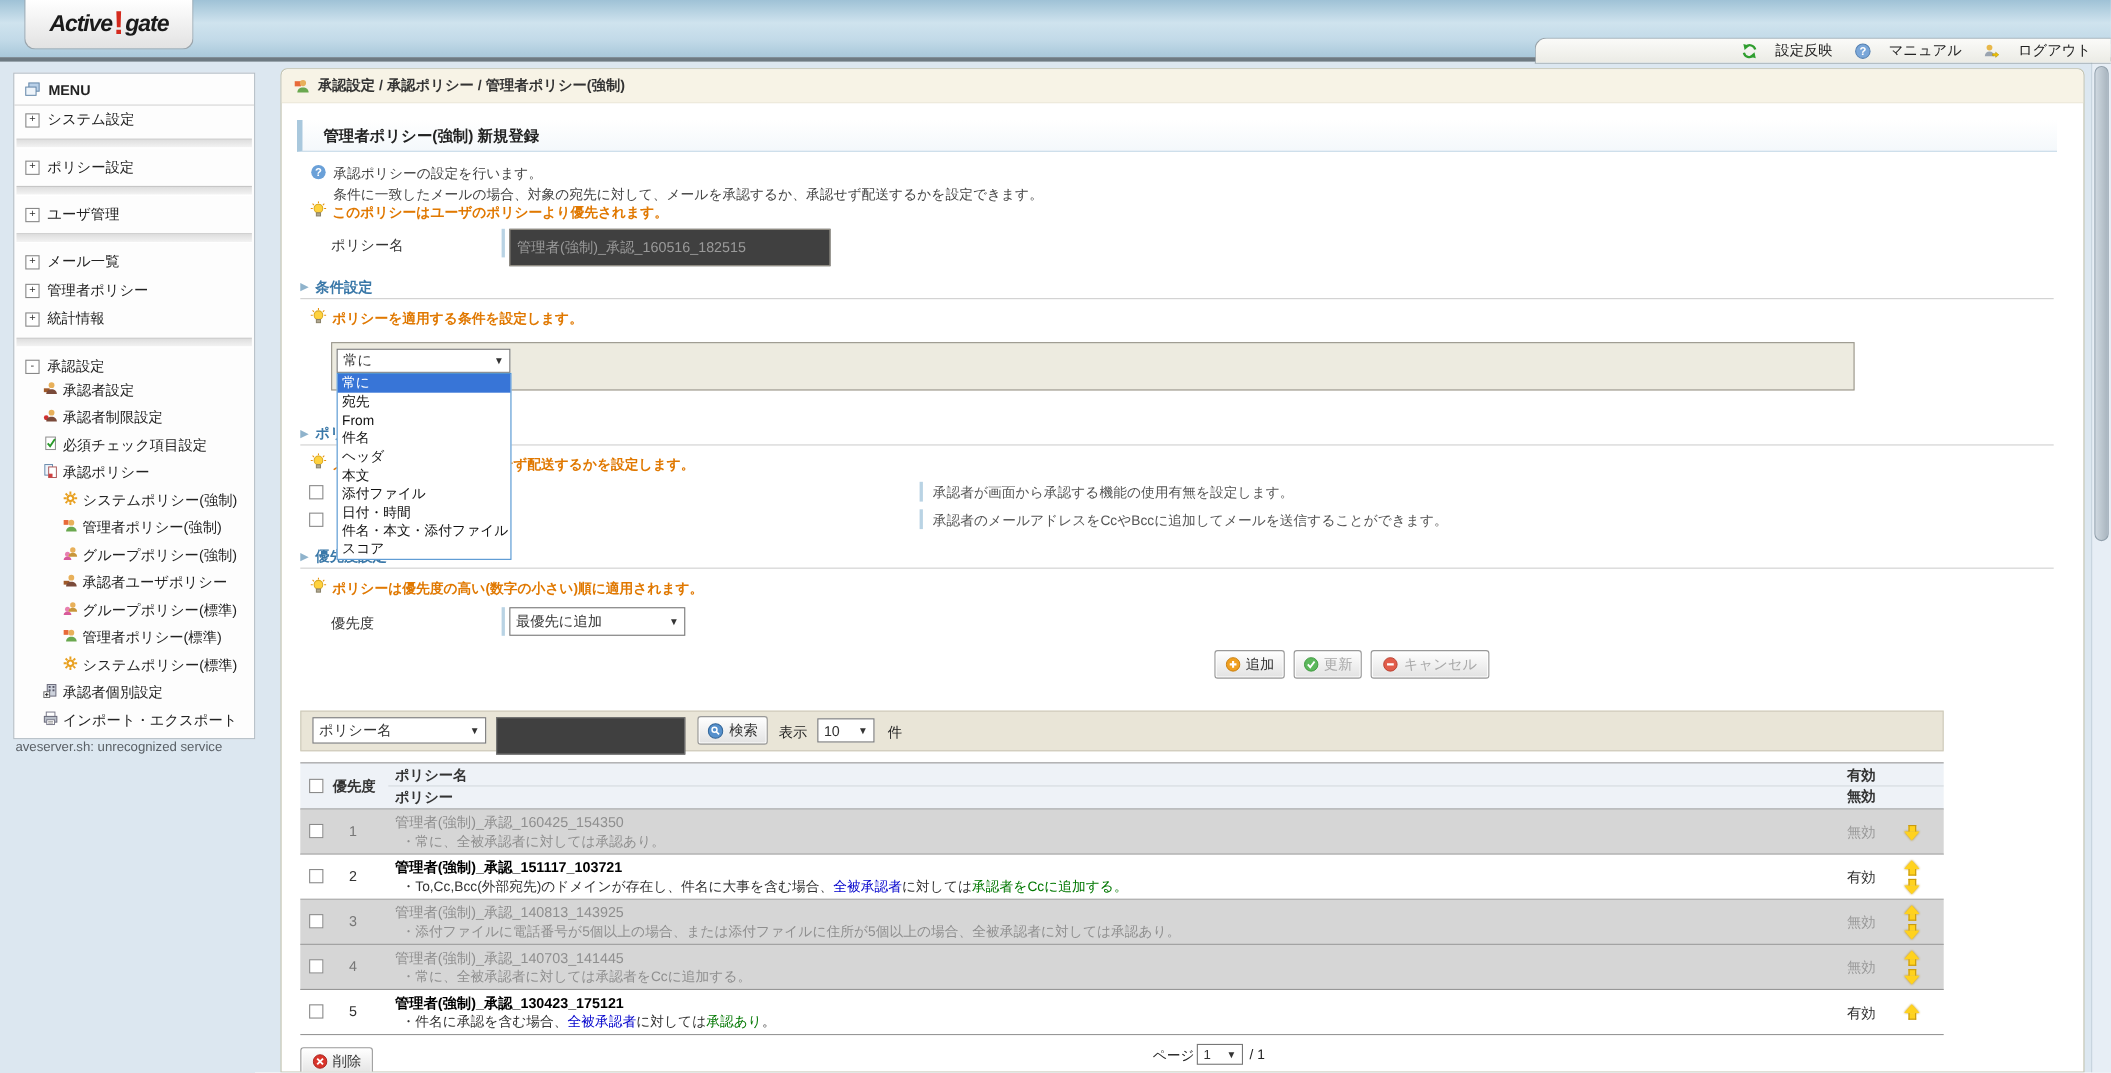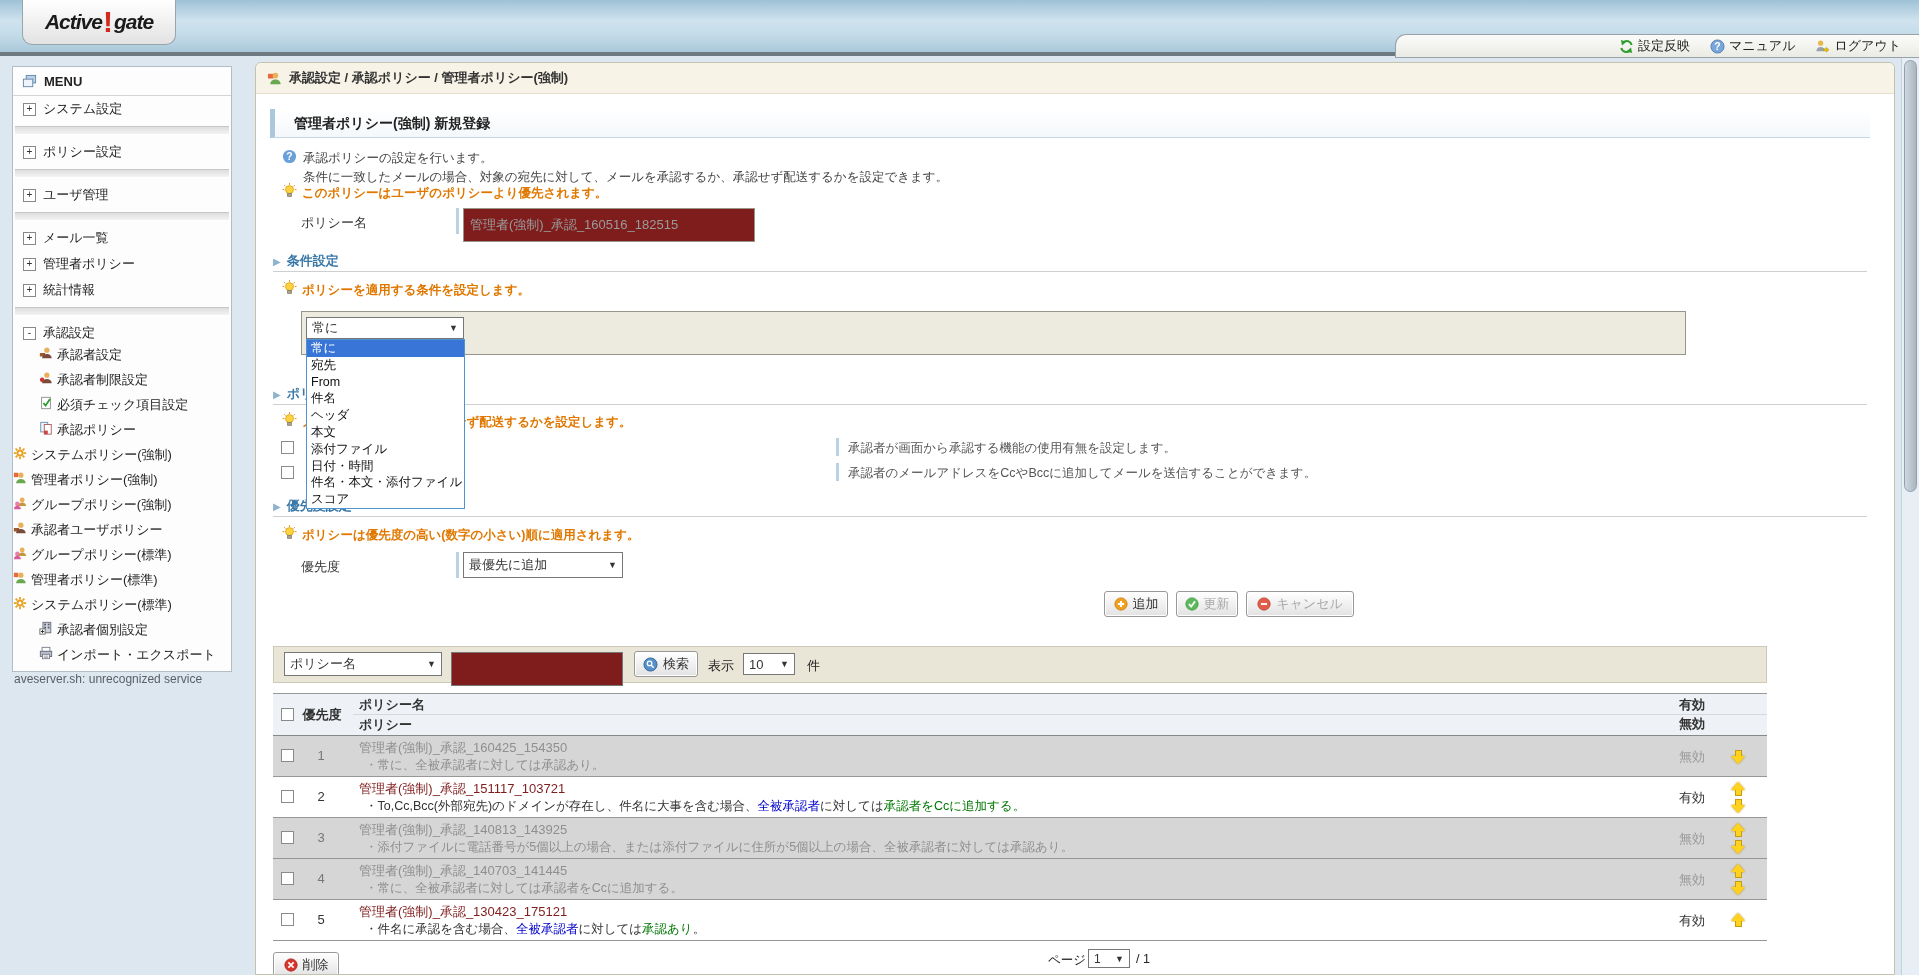--- a/index.html
+++ b/index.html
@@ -11,42 +11,42 @@
   .hdr{position:absolute;left:0;top:0;width:1919px;height:52px;
        background:linear-gradient(#9fc2d6,#cfe3ee 40%,#c2dae8 70%,#a9c8da);border-bottom:4px solid #6e7a82}
   .logo-tab{position:absolute;left:22px;top:0;width:152px;height:44px;background:linear-gradient(#ffffff,#e2e2e2);
        border:1px solid #9aa4ab;border-top:none;border-radius:0 0 10px 10px;display:flex;align-items:center;justify-content:center}
   .lg1,.lg2{font-size:21px;font-weight:bold;font-style:italic;color:#1a1a1a;letter-spacing:-1px}
   .lg-bang{font-size:30px;font-weight:bold;color:#d42a1e;margin:0 1px;line-height:30px}
   .user-pill{position:absolute;left:224px;top:9px;width:1037px;height:28px;border-radius:15px;
        background:linear-gradient(#ffffff,#eef2f5 60%,#dfe7ec);border:1px solid #9fb2bf;display:flex;align-items:center;gap:9px;padding-left:14px;box-sizing:border-box;font-size:13px;color:#333}
   .hdr-links{position:absolute;left:1395px;right:0;top:34px;height:22px;background:linear-gradient(#fbfbf9,#ebebe5);
        border:1px solid #98a2a8;border-right:none;border-radius:11px 0 0 0;display:flex;align-items:center;justify-content:flex-end;gap:20px;padding-right:18px;z-index:5}
-  .hlink{display:inline-flex;align-items:center;gap:4px;font-size:13px;color:#222;cursor:pointer;text-decoration:none}
+  .hlink{display:inline-flex;align-items:center;gap:16px;font-size:13px;color:#222;cursor:pointer;text-decoration:none}
   
   .sidebar{position:absolute;left:12px;top:66px;width:220px;background:#fdfdfd;border:1px solid #b3bdc5;box-sizing:border-box}
   .menu-title{height:28px;display:flex;align-items:center;gap:7px;padding-left:9px;font-weight:bold;font-size:13px;color:#222;border-bottom:1px solid #d5d5d5}
   .m-group{height:26px;display:flex;align-items:center;gap:7px;padding-left:10px;font-size:13px;color:#222;cursor:pointer}
   .pm{width:11px;height:11px;border:1px solid #888;background:#fff;font-size:10px;line-height:10px;text-align:center;color:#333;flex:0 0 auto}
   .m-div{height:7px;background:linear-gradient(#dedede,#f3f3f3);border-top:1px solid #c6c6c6;border-bottom:1px solid #ffffff;margin:4px 2px}
   .m-item{height:25px;display:flex;align-items:flex-start;gap:4px;font-size:13px;color:#222;cursor:pointer}
-  .lv1{padding-left:26px}.lv2{}
+  .lv1{padding-left:26px}.lv2{padding-left:44px}
   .sys-msg{position:absolute;left:14px;top:672px;font-size:12px;color:#5a6066}
   
   .panel{position:absolute;left:255px;top:62px;width:1640px;height:913px;background:#fff;border:1px solid #c2c2ae;
        border-radius:6px 6px 0 0;box-sizing:border-box;overflow:hidden}
   .crumb{position:absolute;left:0;top:0;right:0;height:30px;background:#f7f3e6;border-radius:6px 6px 0 0;
        display:flex;align-items:center;gap:7px;padding-left:11px;font-size:13px;font-weight:bold;color:#333;border-bottom:1px solid #e4dfcd}
   .ptitle{position:absolute;left:14px;top:46px;right:24px;height:28px;line-height:28px;font-size:14px;font-weight:bold;color:#222;
        border-left:5px solid #a9c8dd;border-bottom:1px solid #c3d8e6;padding-left:19px;background:linear-gradient(#ffffff,#f4f8fb)}
   .il{position:absolute;font-size:12.5px;color:#444;white-space:nowrap}
   .tip{position:absolute;font-size:12.5px;font-weight:bold;color:#e07800;white-space:nowrap}
   .flabel{position:absolute;font-size:13px;color:#333;white-space:nowrap}
   .vbar{position:absolute;width:3px;background:#b9d3e4}
-  .inputbox{position:absolute;border:1px solid #98948a;background:#7f1d1d;font-size:13px;display:flex;align-items:center;padding:16px 6px;box-sizing:border-box}
+  .inputbox{position:absolute;border:1px solid #98948a;background:#404040;font-size:13px;display:flex;align-items:center;padding:16px 6px;box-sizing:border-box}
   .ghost{color:#9a9a9a}
   .shdr{position:absolute;height:20px;border-bottom:1px solid #cfcfcf;font-size:13px;font-weight:bold;color:#3a78a8;display:flex;align-items:center;gap:6px}
   .tri{color:#8fb3cc;font-size:10px}
   .condbox{position:absolute;background:#edebe0;border:1px solid #98948a;box-sizing:border-box}
   .selbox{position:absolute;border:1px solid #777;background:#fff;font-size:13px;display:flex;align-items:center;padding:0 5px;box-sizing:border-box;cursor:pointer}
   .car{margin-left:auto;font-size:9px;color:#333;padding-left:6px}
   .droplist{position:absolute;background:#fff;border:1px solid #4f93d1;z-index:50;box-sizing:border-box}
   .opt{height:16.8px;line-height:16.8px;font-size:12.5px;padding-left:4px;white-space:nowrap;color:#111;cursor:pointer}
   .opt.selhl{background:#3875d7;color:#fff}
   .cb{display:inline-block;width:13px;height:13px;background:#fff;border:1px solid #8a8a8a;box-sizing:border-box;cursor:pointer}
@@ -58,21 +58,21 @@
   
   .searchbar{position:absolute;background:#e9e5d7;border:1px solid #cdc9b9;box-sizing:border-box}
   .slabel{position:absolute;font-size:13px;color:#222}
   .table{position:absolute;background:#fff}
   .thead{position:relative;height:41px;background:#eef2f7;border-top:1px solid #999;border-bottom:1px solid #888;font-size:13px;font-weight:bold;color:#333}
   .thead .mid{position:absolute;left:80px;right:0;top:20px;height:1px;background:#d4d9de}
   .trow{position:relative;height:40px;background:#fff;border-bottom:1px solid #979797}
   .trow.off{background:#d6d6d6}
   .pri{left:28px;top:12px;width:40px;text-align:center;font-size:13px;color:#333}
   .off .pri{color:#777}
-  .ttl{left:86px;top:3px;font-weight:normal;font-size:13px;color:#7f1d1d;white-space:nowrap}
+  .ttl{left:86px;top:3px;font-weight:bold;font-size:13px;color:#000000;white-space:nowrap}
   .off .ttl{color:#8f8f8f;font-weight:normal}
   .dsc{left:92px;top:21px;font-size:12.5px;white-space:nowrap}
   .dsc .plain{color:#333}.dsc .link{color:#0000cc;text-decoration:none}.dsc .green{color:#007700}
   .off .dsc span{color:#8f8f8f}
   .sta{left:1406px;top:12px;width:46px;font-size:13px;color:#333}
   .off .sta{color:#9a9a9a}
   .arrs{left:1450px;top:2px;width:30px;height:36px;display:flex;flex-direction:column;align-items:center;justify-content:center;gap:1px}
   .arr{position:relative;width:15px;height:15px;cursor:pointer}
   .arr.up:before{content:"";position:absolute;left:0;top:0;border-left:7.5px solid transparent;border-right:7.5px solid transparent;border-bottom:8px solid #ffd21e;filter:drop-shadow(0 0 1px #b8880a)}
   .arr.up:after{content:"";position:absolute;left:4px;top:8px;width:7px;height:6px;background:#ffd21e;border:1px solid #c89a10;border-top:none;box-sizing:border-box}

